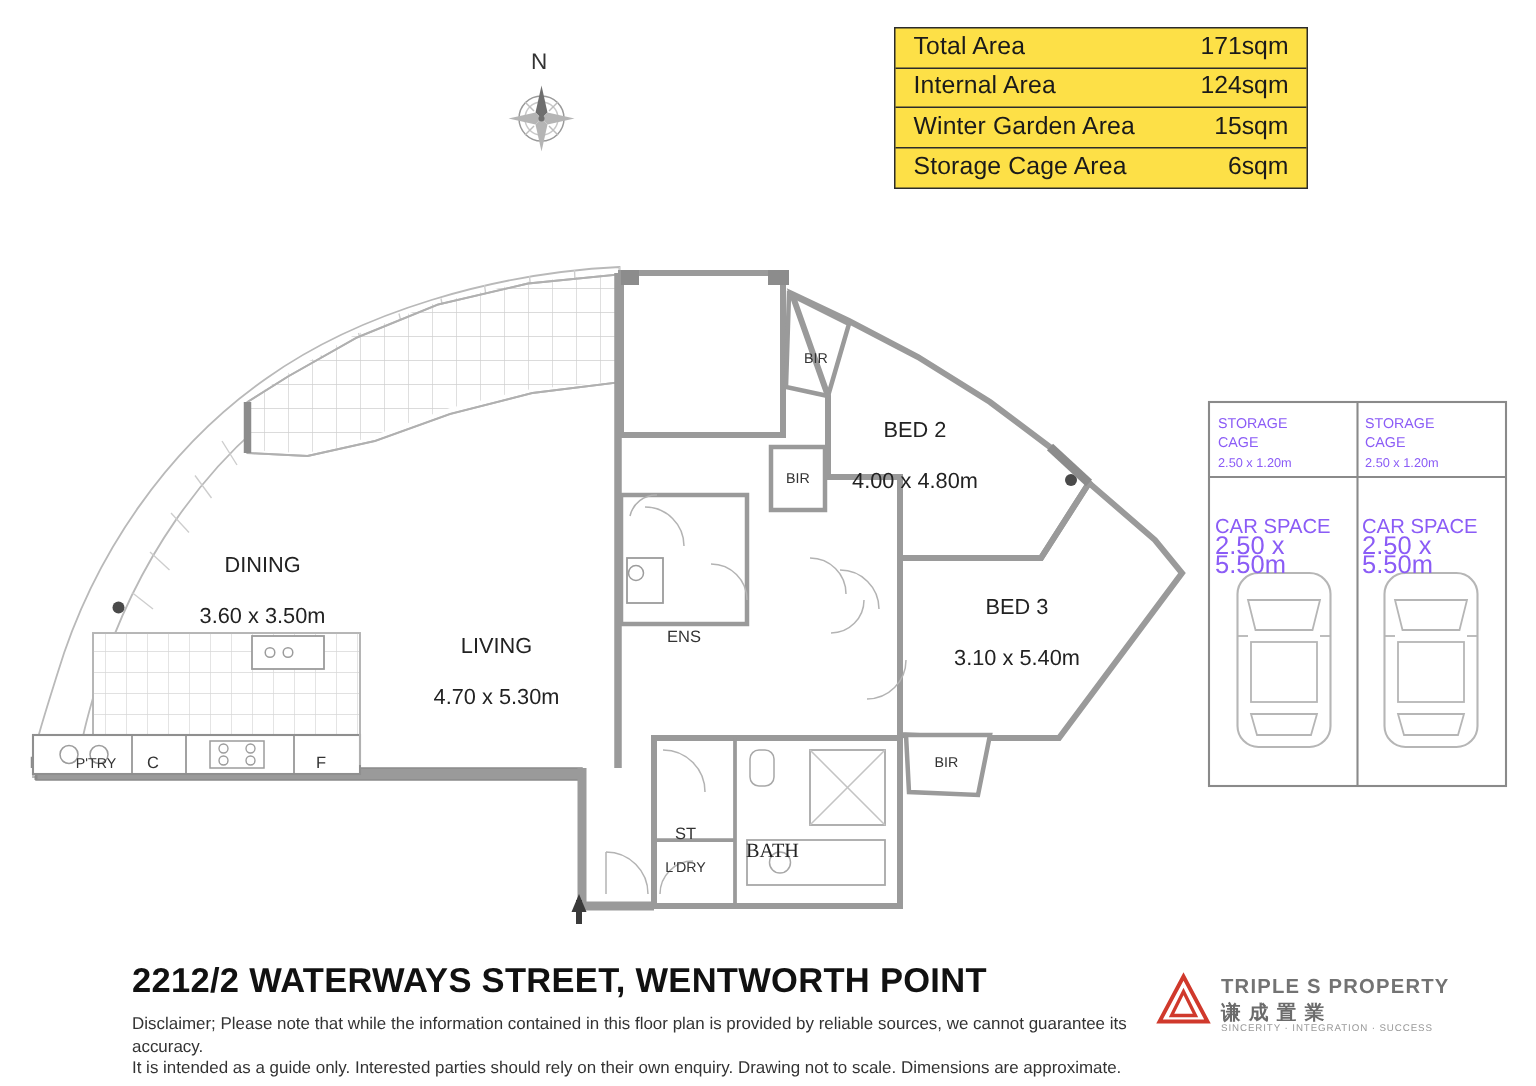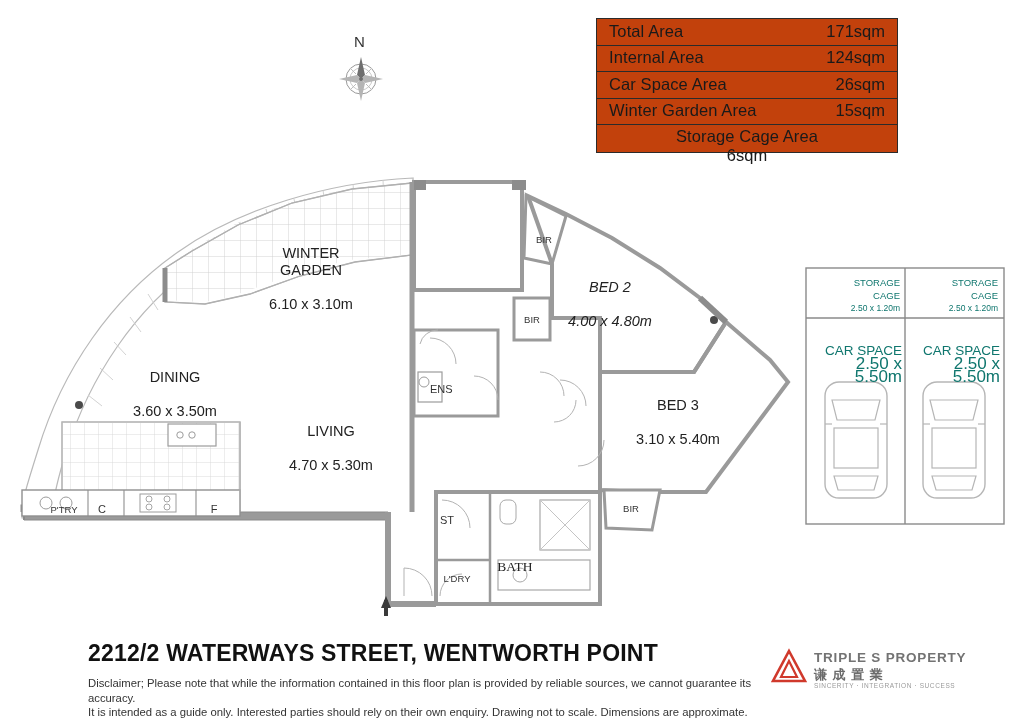--- a/index.html
+++ b/index.html
@@ -18,36 +18,36 @@
   .page {
     position: absolute;
     inset: 0;
   }
 
   
   .area-table {
     position: absolute;
     left: 596px;
     top: 18px;
-    width: 302px;
+    width: 276px;
     border: 1px solid #2b2b2b;
-    background: #c2410c;
+    background: #fde047;
     box-sizing: border-box;
   }
   .area-row {
     display: flex;
     justify-content: space-between;
     align-items: center;
     padding: 2px 12px 3px 12px;
     border-bottom: 1px solid #2b2b2b;
     font-size: 16.5px;
     box-sizing: border-box;
     height: 26.5px;
   }
-  .area-row:last-child { border-bottom: none; flex-direction: column; }
+  .area-row:last-child { border-bottom: none; }
   .area-label { letter-spacing: .1px; }
   .area-value { font-weight: 400; }
 
   
   .compass {
     position: absolute;
     left: 327px;
     top: 33px;
     width: 68px;
     height: 68px;
@@ -82,31 +82,33 @@
   .room-label .dims { display: block; }
   .tiny-label {
     position: absolute;
     text-align: center;
     font-size: 9.5px;
     color: #333;
     line-height: 11px;
   }
   .mini-label {
     position: absolute;
+    text-align: center;
     font-size: 11px;
     color: #333;
     line-height: 12px;
+    margin-top: 36px;
   }
 
   
   .garage-text {
     position: absolute;
-    text-align: right;
+    text-align: left;
     line-height: 13px;
-    color: #0f766e;
+    color: #8b5cf6;
   }
   .garage-text .cage-name { font-size: 9.5px; display:block; }
   .garage-text .cage-dims { font-size: 8.5px; display:block; }
   .garage-text .car-name { font-size: 13.5px; display:block; }
   .garage-text .car-dims { font-size: 17px; display:block; }
 
   
   .footer-title {
     position: absolute;
     left: 88px;
@@ -165,24 +167,20 @@
 <div class="page">
 
   <div class="area-table">
     <div class="area-row">
       <span class="area-label">Total Area</span>
       <span class="area-value">171sqm</span>
     </div>
     <div class="area-row">
       <span class="area-label">Internal Area</span>
       <span class="area-value">124sqm</span>
-    </div>
-    <div class="area-row">
-      <span class="area-label">Car Space Area</span>
-      <span class="area-value">26sqm</span>
     </div>
     <div class="area-row">
       <span class="area-label">Winter Garden Area</span>
       <span class="area-value">15sqm</span>
     </div>
     <div class="area-row">
       <span class="area-label">Storage Cage Area</span>
       <span class="area-value">6sqm</span>
     </div>
   </div>
@@ -399,28 +397,23 @@
         <rect x="-31" y="-58" width="62" height="116" rx="14" fill="none" stroke="#b6b6b6" stroke-width="1.4"></rect>
         <path d="M-24,-40 L24,-40 L19,-20 L-19,-20 Z" fill="none" stroke="#b6b6b6" stroke-width="1.2"></path>
         <rect x="-22" y="-12" width="44" height="40" fill="none" stroke="#b6b6b6" stroke-width="1.2"></rect>
         <path d="M-22,36 L22,36 L18,50 L-18,50 Z" fill="none" stroke="#b6b6b6" stroke-width="1.2"></path>
         <line x1="-31" y1="-16" x2="-24" y2="-16" stroke="#b6b6b6" stroke-width="1.2"></line>
         <line x1="31" y1="-16" x2="24" y2="-16" stroke="#b6b6b6" stroke-width="1.2"></line>
       </g>
     </g>
   </svg>
 
-  <div class="room-label" style="left:236px; top:228px; width:150px;">
-    <span class="name">WINTER
-GARDEN</span>
-    <span class="dims">6.10 x 3.10m</span>
-  </div>
-
-
-  <div class="room-label" style="left:540px; top:262px; width:140px;font-style:italic;">
+
+
+  <div class="room-label" style="left:540px; top:262px; width:140px;">
     <span class="name">BED 2</span>
     <span class="dims">4.00 x 4.80m</span>
   </div>
 
   <div class="room-label" style="left:608px; top:380px; width:140px;">
     <span class="name">BED 3</span>
     <span class="dims">3.10 x 5.40m</span>
   </div>
 
   <div class="room-label" style="left:102px; top:352px; width:146px;">

